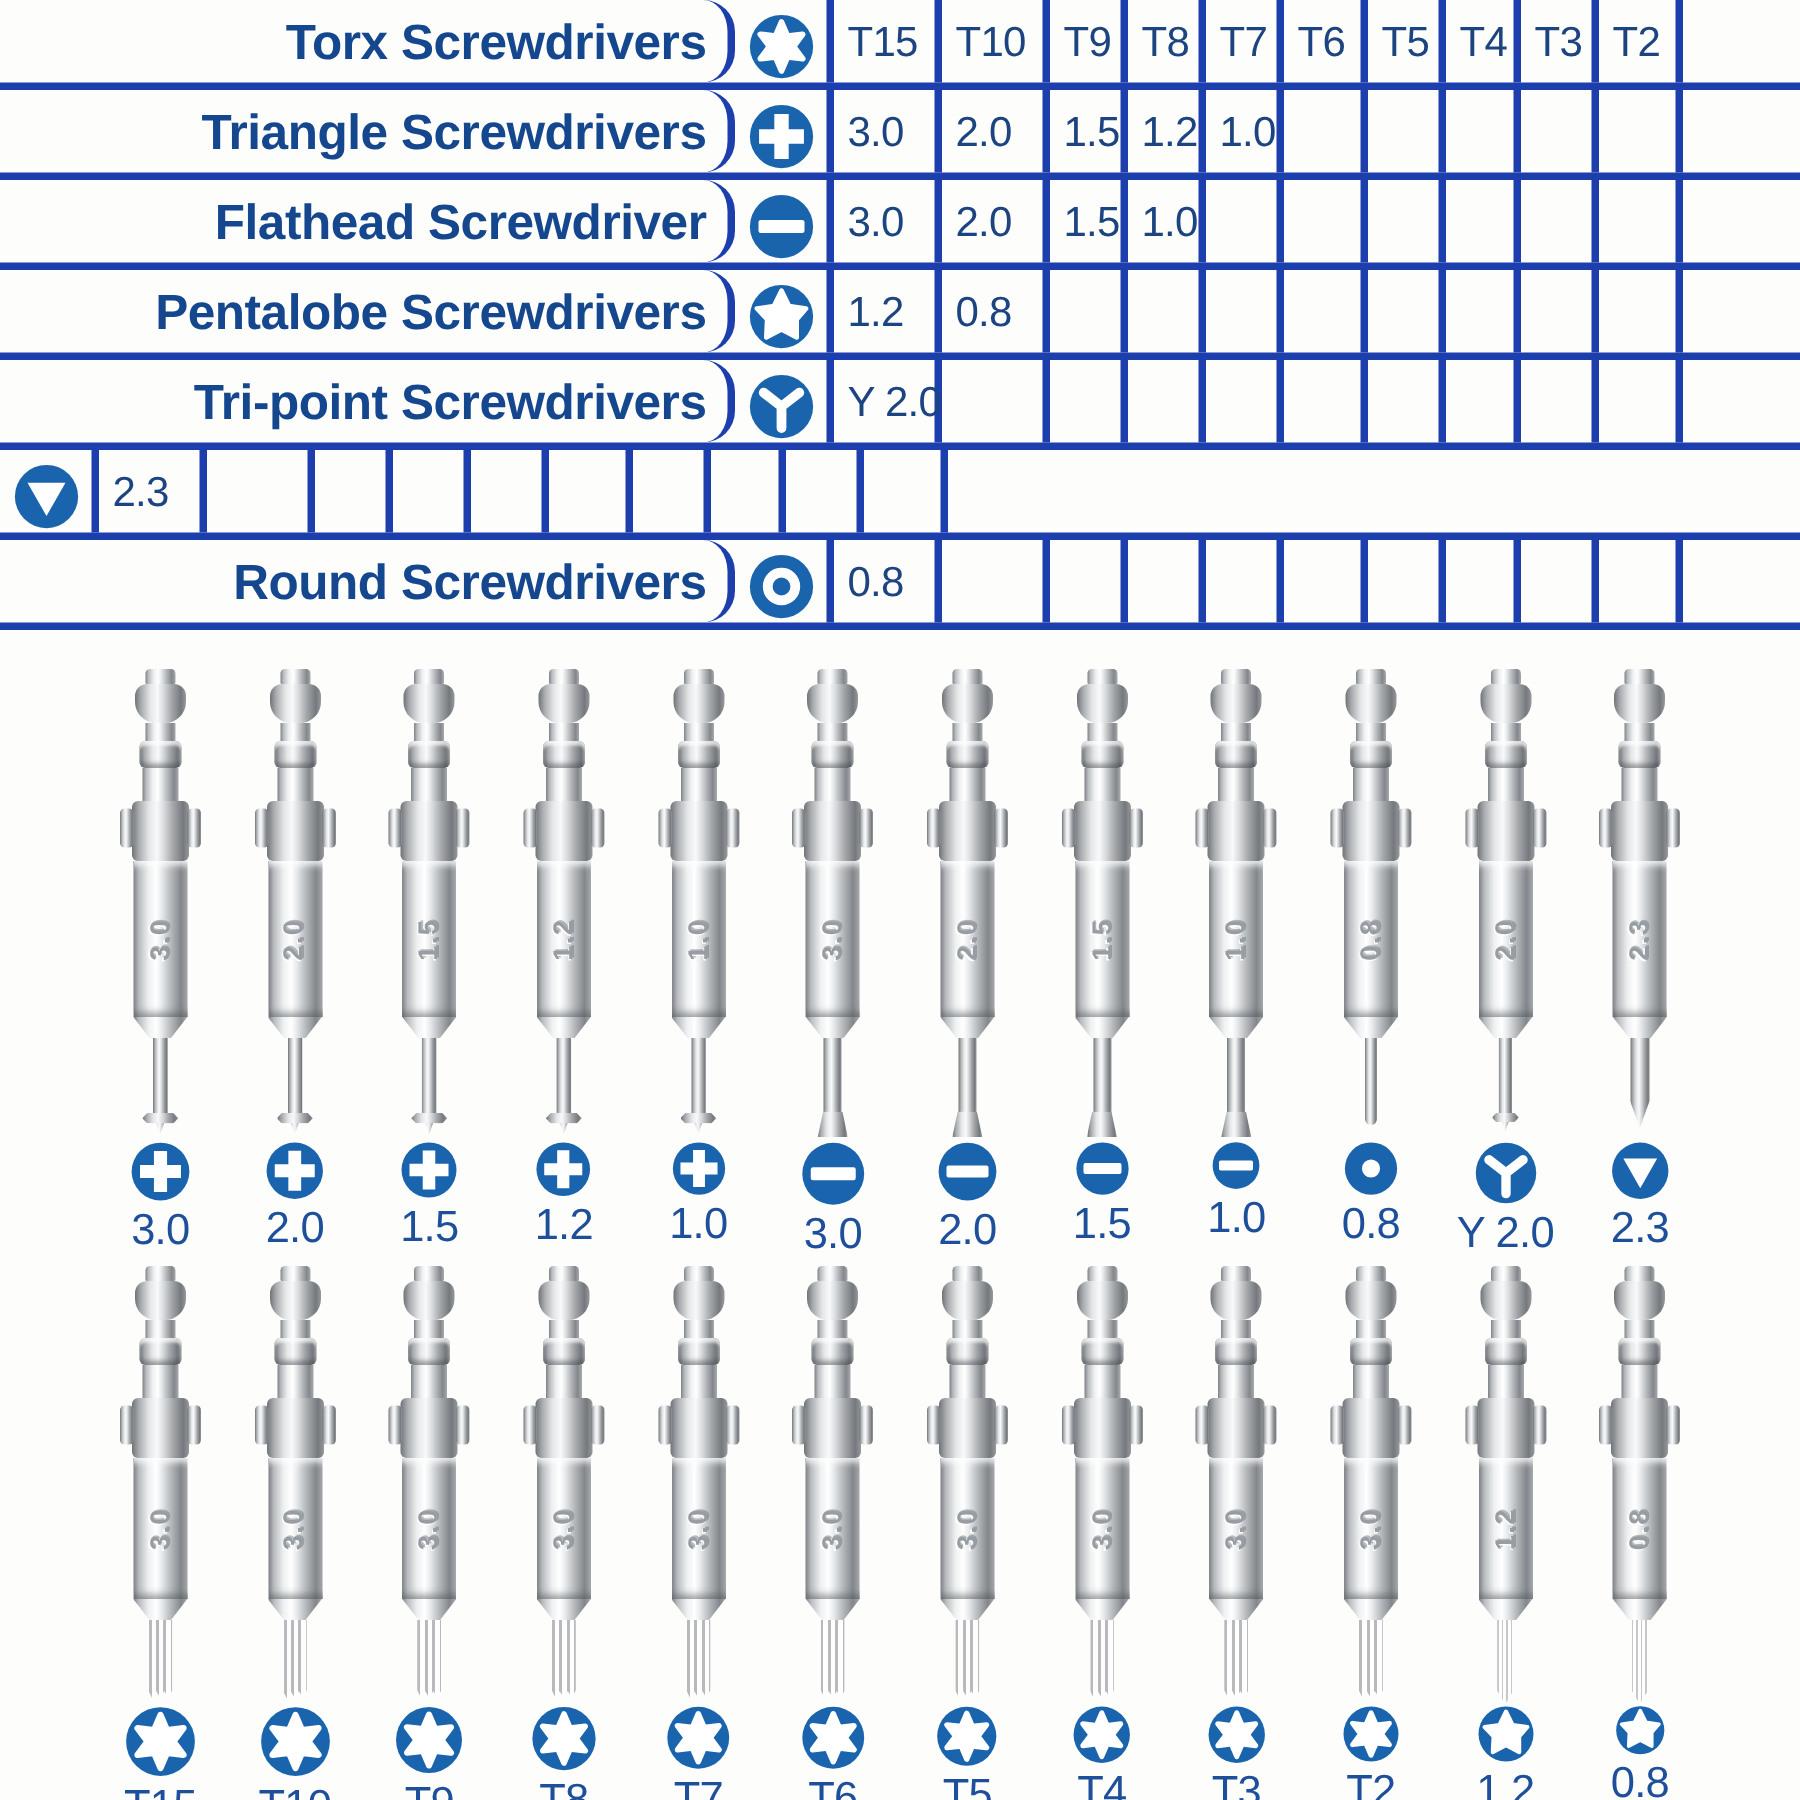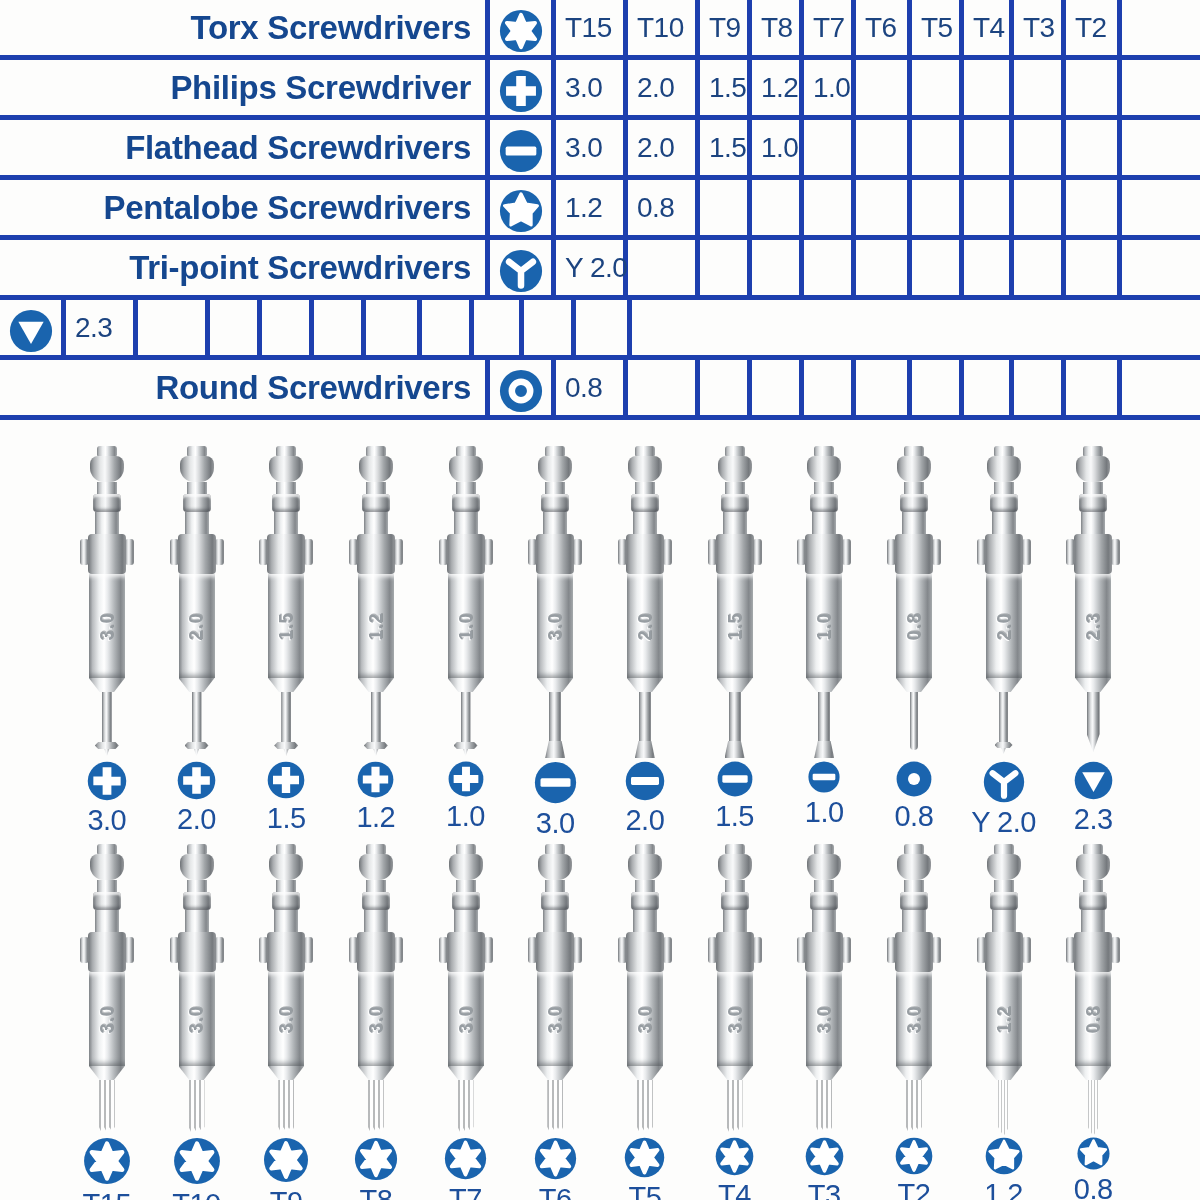--- a/index.html
+++ b/index.html
@@ -15,21 +15,21 @@
   body{
     width:1200px;height:1200px;overflow:hidden;background:#fdfdfc;
     font-family:"Liberation Sans",sans-serif;
     -webkit-font-smoothing:antialiased;
   }
   
   .grid-table{width:1200px;}
   .trow{display:flex;height:60px;box-sizing:border-box;border-bottom:5px solid var(--grid);align-items:stretch;}
   .cell{box-sizing:border-box;border-right:5px solid var(--grid);display:flex;align-items:center;}
   .cell.label{width:490px;justify-content:flex-end;padding-right:14px;
-    font-weight:bold;font-size:33px;color:var(--navy);letter-spacing:-0.3px;white-space:nowrap;}
+    font-weight:bold;font-size:33px;color:var(--navy);letter-spacing:-0.3px;white-space:nowrap;border-radius:21px;}
   .cell.iconc{width:66px;justify-content:center;}
   .cell.val{justify-content:flex-start;padding-left:9px;font-size:28px;color:var(--valnavy);white-space:nowrap;letter-spacing:-0.5px;}
   .cell.c0{width:72px}.cell.c1{width:72px}.cell.c2{width:52px}.cell.c3{width:52px}.cell.c4{width:52px}
   .cell.c5{width:56px}.cell.c6{width:52px}.cell.c7{width:50px}.cell.c8{width:52px}.cell.c9{width:56px}
   .cell.filler{flex:1;border-right:none;}
   
   .bit-row{display:flex;justify-content:space-between;padding:0 62px;}
   .bit-row.first{margin-top:26px;}
   .bit-row.second{margin-top:4px;}
   .bit-col{width:90px;display:flex;flex-direction:column;align-items:center;}
@@ -142,40 +142,40 @@
         <div class="cell val c3">T8</div>
         <div class="cell val c4">T7</div>
         <div class="cell val c5">T6</div>
         <div class="cell val c6">T5</div>
         <div class="cell val c7">T4</div>
         <div class="cell val c8">T3</div>
         <div class="cell val c9">T2</div>
         <div class="cell filler"></div>
       </div>
       <div class="trow">
-    <div class="cell label">Philips Screwdriver</div>
+    <div class="cell label">Triangle Screwdrivers</div>
     <div class="cell iconc">
           <svg viewBox="0 0 24 24" width="46" height="46" class="bit-icon">
             <use href="#ic-philips"></use>
           </svg>
         </div>
   <div class="cell val c0">3.0</div>
         <div class="cell val c1">2.0</div>
         <div class="cell val c2">1.5</div>
         <div class="cell val c3">1.2</div>
         <div class="cell val c4">1.0</div>
         <div class="cell val c5"></div>
         <div class="cell val c6"></div>
         <div class="cell val c7"></div>
         <div class="cell val c8"></div>
         <div class="cell val c9"></div>
         <div class="cell filler"></div>
       </div>
       <div class="trow">
-    <div class="cell label">Flathead Screwdrivers</div>
+    <div class="cell label">Flathead Screwdriver</div>
     <div class="cell iconc">
           <svg viewBox="0 0 24 24" width="46" height="46" class="bit-icon">
             <use href="#ic-flathead"></use>
           </svg>
         </div>
   <div class="cell val c0">3.0</div>
         <div class="cell val c1">2.0</div>
         <div class="cell val c2">1.5</div>
         <div class="cell val c3">1.0</div>
         <div class="cell val c4"></div>

